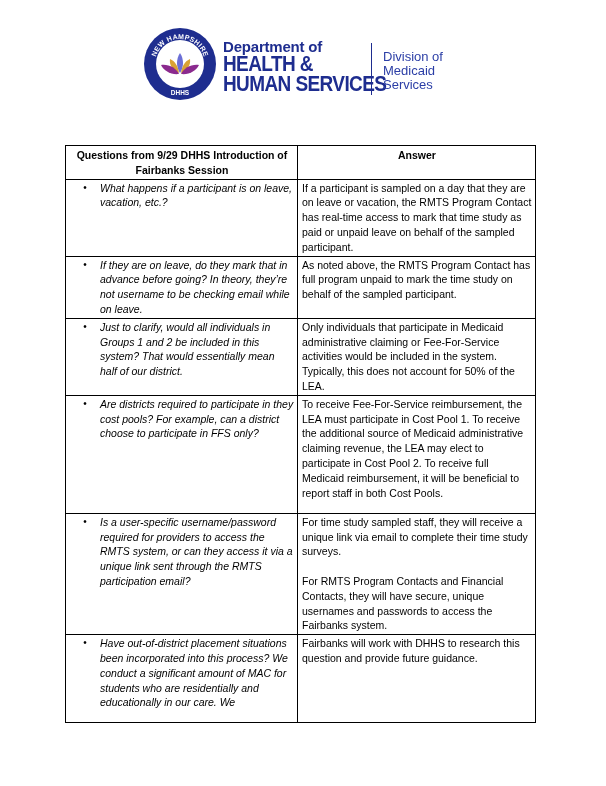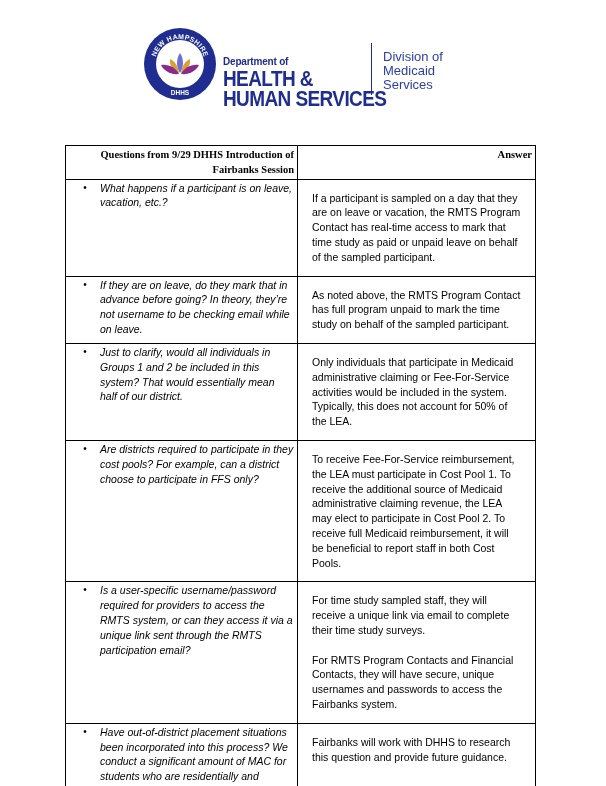--- a/index.html
+++ b/index.html
@@ -1,33 +1,33 @@
 <!DOCTYPE html>
 <html><head>
   <meta charset="utf-8">
   <style>
     html, body { margin: 0; padding: 0; background: #ffffff; }
     body { width: 606px; height: 786px; position: relative; overflow: hidden; font-family: "Liberation Sans", sans-serif; color: #000; }
     .header { position: absolute; left: 143px; top: 27px; width: 330px; height: 78px; }
     .seal { position: absolute; left: 0; top: 0; width: 74px; height: 74px; }
     .dept { position: absolute; left: 80px; top: 14px; }
-    .dept-small { font-size: 10px; font-weight: bold; color: #1e2d8f; letter-spacing: -0.2px; line-height: 12px; margin-top: 15px; }
+    .dept-small { font-size: 15px; font-weight: bold; color: #1e2d8f; letter-spacing: -0.2px; line-height: 12px; }
     .dept-big { font-size: 19px; font-weight: bold; color: #1e2d8f; line-height: 20px; letter-spacing: -0.6px; transform: scaleY(1.12); transform-origin: left top; }
     .vdivider { position: absolute; left: 228px; top: 16px; width: 1px; height: 52px; background: #1e2d8f; }
     .division { position: absolute; left: 240px; top: 23px; font-size: 13px; color: #2b3ea6; line-height: 14px; }
     .title { position: absolute; left: 40px; top: 104px; width: 526px; text-align: center; font-size: 11px; line-height: 18px; }
     table { position: absolute; left: 65px; top: 145px; width: 470px; border-collapse: collapse; table-layout: fixed; }
     td, th { border: 1.3px solid #000; vertical-align: top; font-size: 10.5px; line-height: 14.8px; padding: 1px 3px 1px 4px; }
-    th { font-weight: bold; text-align: right; padding-top: 2px; padding-bottom: 1px; font-family: Liberation Serif, serif; }
+    th { font-weight: bold; text-align: center; padding-top: 2px; padding-bottom: 1px; }
     col.q { width: 232px; }
     col.a { width: 238px; }
     .qcell { display: flex; }
     .bullet { width: 30px; flex: 0 0 30px; text-align: center; font-size: 10px; }
     .qtext { font-style: italic; flex: 1; }
-    .answer p { margin: 10px; }
+    .answer p { margin: 0; }
     .answer p + p { margin-top: 14.8px; }
   </style>
 </head>
 <body>
 
 <div class="header">
   <svg class="seal" viewBox="0 0 74 74">
     <defs>
       <path id="topArc" d="M 12 37 A 25 25 0 0 1 62 37"></path>
       <path id="botArc" d="M 20 55 A 22 22 0 0 0 54 55"></path>

